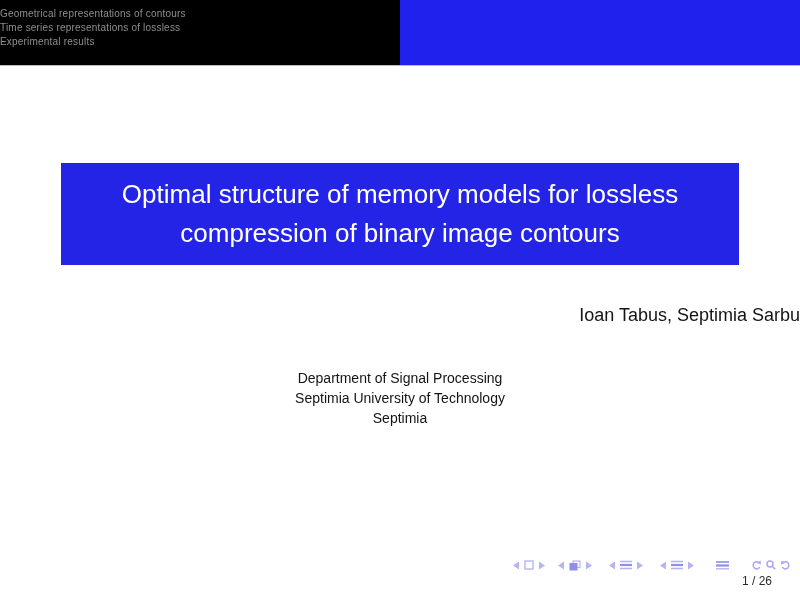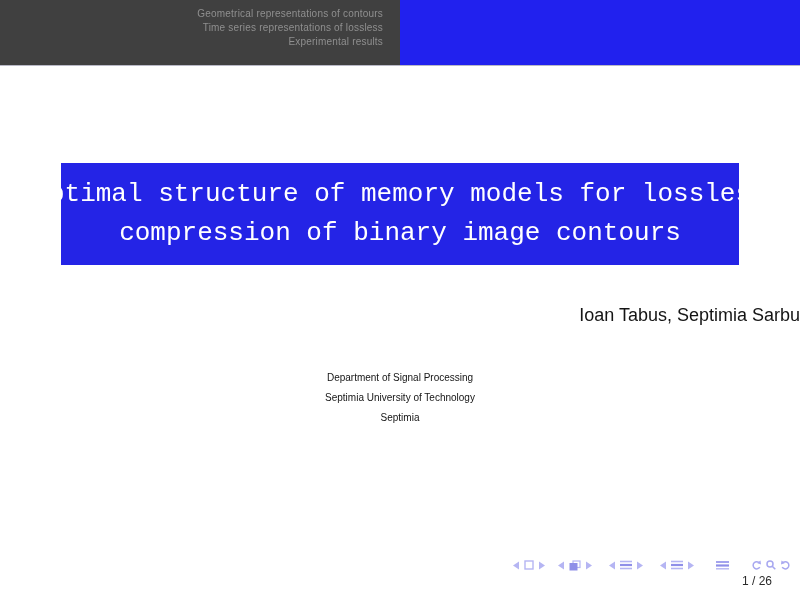--- a/index.html
+++ b/index.html
@@ -3,45 +3,45 @@
 <meta charset="utf-8">
 <style>
   html,body{margin:0;padding:0;}
   body{
     width:800px;height:600px;background:#ffffff;overflow:hidden;position:relative;
     font-family:"Liberation Sans", sans-serif;
   }
   
   .header{position:absolute;left:0;top:0;width:800px;height:65px;}
   .header-left{
-    position:absolute;left:0;top:0;width:400px;height:65px;background:#404040;
-    box-sizing:border-box;text-align:right;padding:7px 17px 0 0;
+    position:absolute;left:0;top:0;width:400px;height:65px;background:#000000;
+    box-sizing:border-box;padding:7px 17px 0 0;
   }
   .header-right{position:absolute;left:400px;top:0;width:400px;height:65px;background:#2121ee;}
   .header-rule{position:absolute;left:0;top:65px;width:800px;height:1px;background:#b9b9c6;}
   .header-nav-line{
     display:block;color:#8f8f8f;font-size:10px;line-height:14px;letter-spacing:0.2px;
     white-space:nowrap;
   }
   
   .title-box{
     position:absolute;left:61px;top:163px;width:678px;height:102px;background:#2424e6;
     display:flex;flex-direction:column;justify-content:center;align-items:center;
   }
   .title-line{
-    color:#ffffff;font-size:26px;line-height:39px;text-align:center;white-space:nowrap;font-family:Liberation Mono, monospace;
+    color:#ffffff;font-size:26px;line-height:39px;text-align:center;white-space:nowrap;
   }
   
   .authors{
     position:absolute;left:0;top:303px;width:800px;text-align:right;
     color:#141414;font-size:18px;line-height:24px;
   }
   .institute{
     position:absolute;left:0;top:368px;width:800px;text-align:center;
-    color:#141414;font-size:10px;line-height:20px;
+    color:#141414;font-size:14px;line-height:20px;
   }
   .institute span{display:block;}
   
   .navbar{
     position:absolute;left:510px;top:559px;width:275px;height:12px;
     display:flex;align-items:center;
   }
   .navgrp{display:inline-flex;align-items:center;}
   .navgrp .ni{display:inline-flex;margin:0 2.5px;cursor:pointer;}
   .gap-a{margin-left:8px;}   

